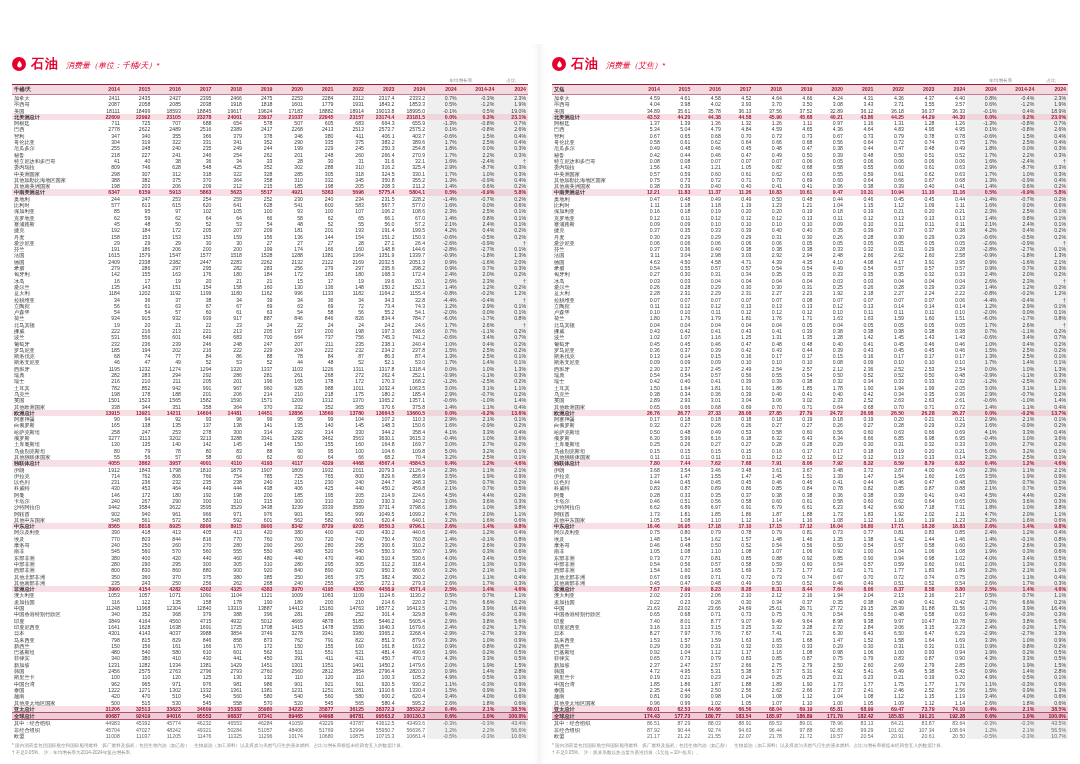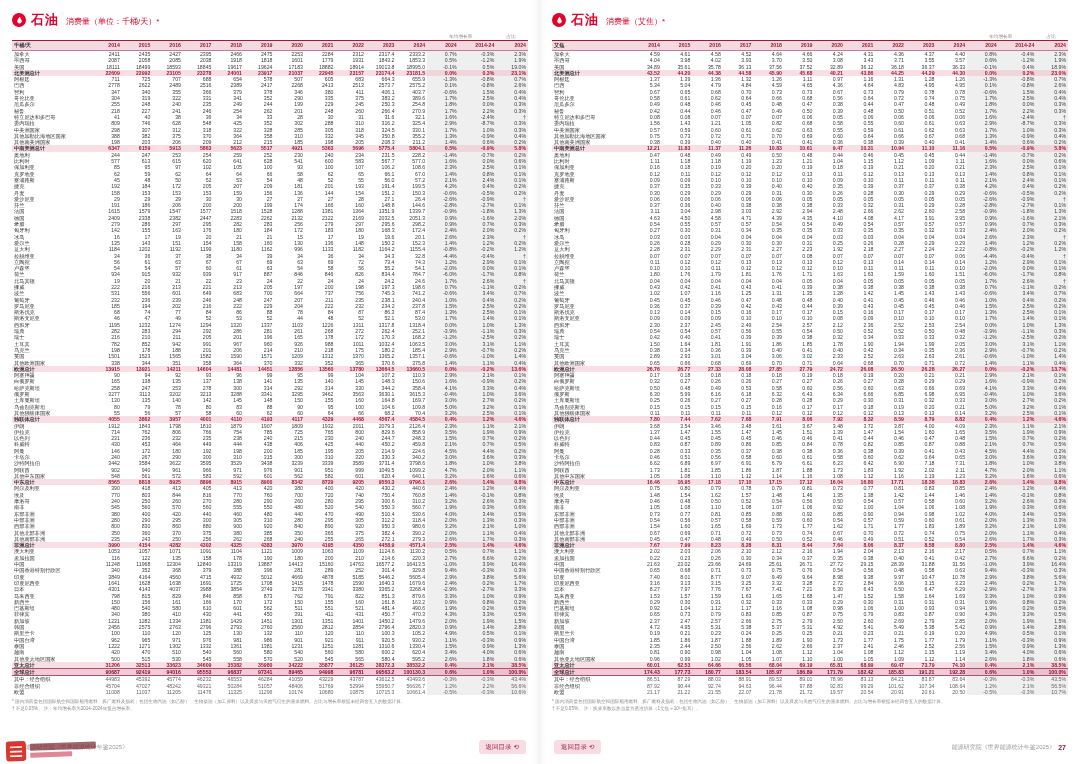--- a/index.html
+++ b/index.html
@@ -1,25 +1,25 @@
 <!DOCTYPE html>
 <html><head>
 <meta charset="utf-8">
 <style>
   * { margin:0; padding:0; box-sizing:border-box; }
   html,body { width:1080px; height:764px; background:#ffffff; font-family:"Liberation Sans", sans-serif; overflow:hidden; }
-  .spread { display:flex; width:1080px; height:596px; }
+  .spread { display:flex; width:1080px; height:596px;margin-top:44px; }
   .page { width:540px; height:764px; position:relative; padding:8px 12px 0 12px; background:#fff; }
   .page-left  { box-shadow: inset -7px 0 9px -7px rgba(0,0,0,0.10); }
   .page-right { box-shadow: inset  7px 0 9px -7px rgba(0,0,0,0.07); }
 
   .page-header { display:flex; align-items:center; gap:5px; height:20px; margin-top:2px; }
   .oil-icon { width:14px; height:14px; border-radius:50%; background:#e4002b; display:flex; align-items:center; justify-content:center; flex:0 0 auto; }
   .title { font-size:13px; font-weight:bold; color:#e4002b; letter-spacing:1px; }
-  .subtitle { font-size:8px; color:#e4002b; margin-left:2px; padding-top:3px; }
+  .subtitle { font-size:8px; color:#e4002b; margin-left:2px; padding-top:3px;font-style:italic; }
 
   .data-table { width:100%; border-collapse:collapse; table-layout:fixed; margin-top:3px; }
   .data-table td { font-size:5.2px; line-height:6.3px; height:6.3px; padding:0 2px 0 0; text-align:right;
                    white-space:nowrap; overflow:hidden; color:#3d3d3d; }
   .data-table td.lbl { text-align:left; padding-left:2px; color:#333; }
   tr.grp-row td { font-size:4.6px; color:#8a8a8a; height:7px; line-height:7px; text-align:center; background:#fff; font-weight:normal; }
   tr.head-row td { background:#f3d9e0; color:#9e1b32; font-weight:bold; font-size:5.2px; height:9px; line-height:9px;
                    border-top:1px solid #9e1b32; border-bottom:1px solid #c87a90; }
   tr.row-t td { background:#f7dfe5; color:#9e1b32; font-weight:bold; }
   tr.row-g td { background:#f0ccd6; color:#8c1230; font-weight:bold; border-top:1px solid #b05070; border-bottom:1px solid #b05070; }

